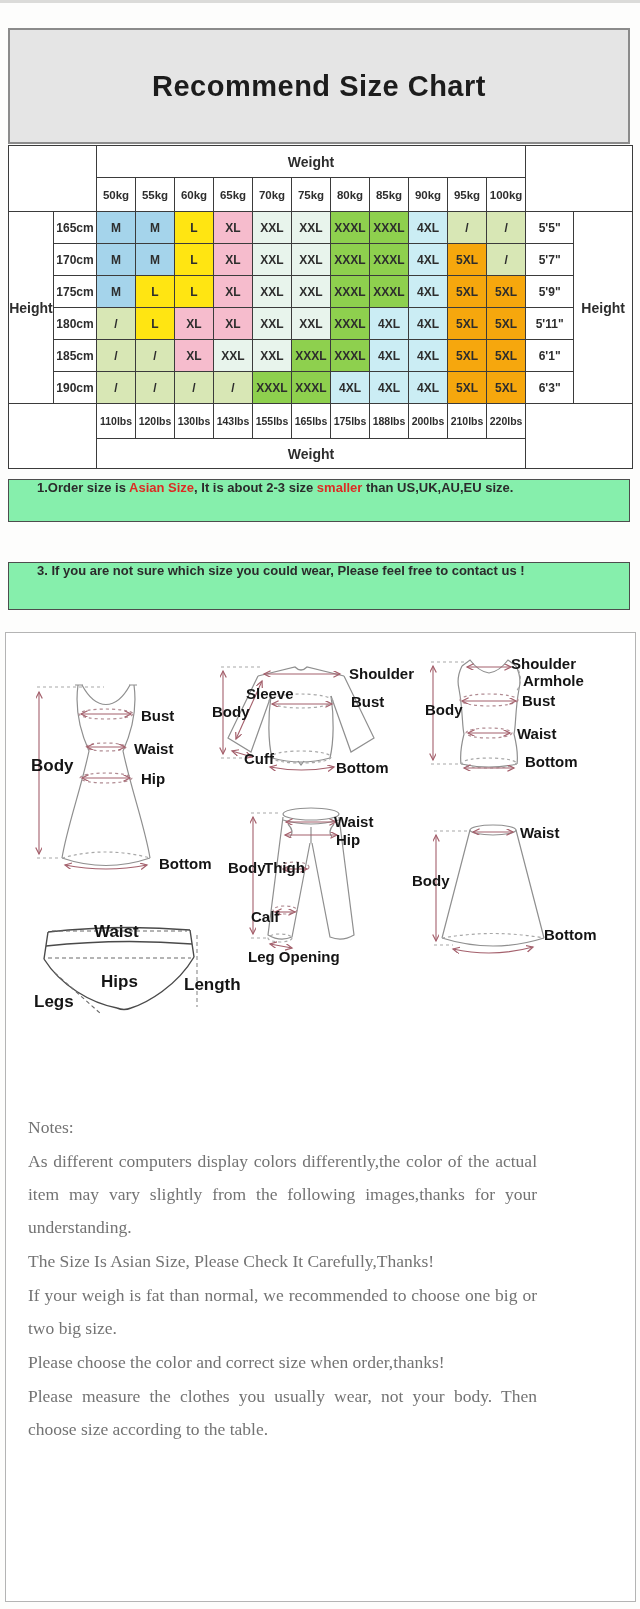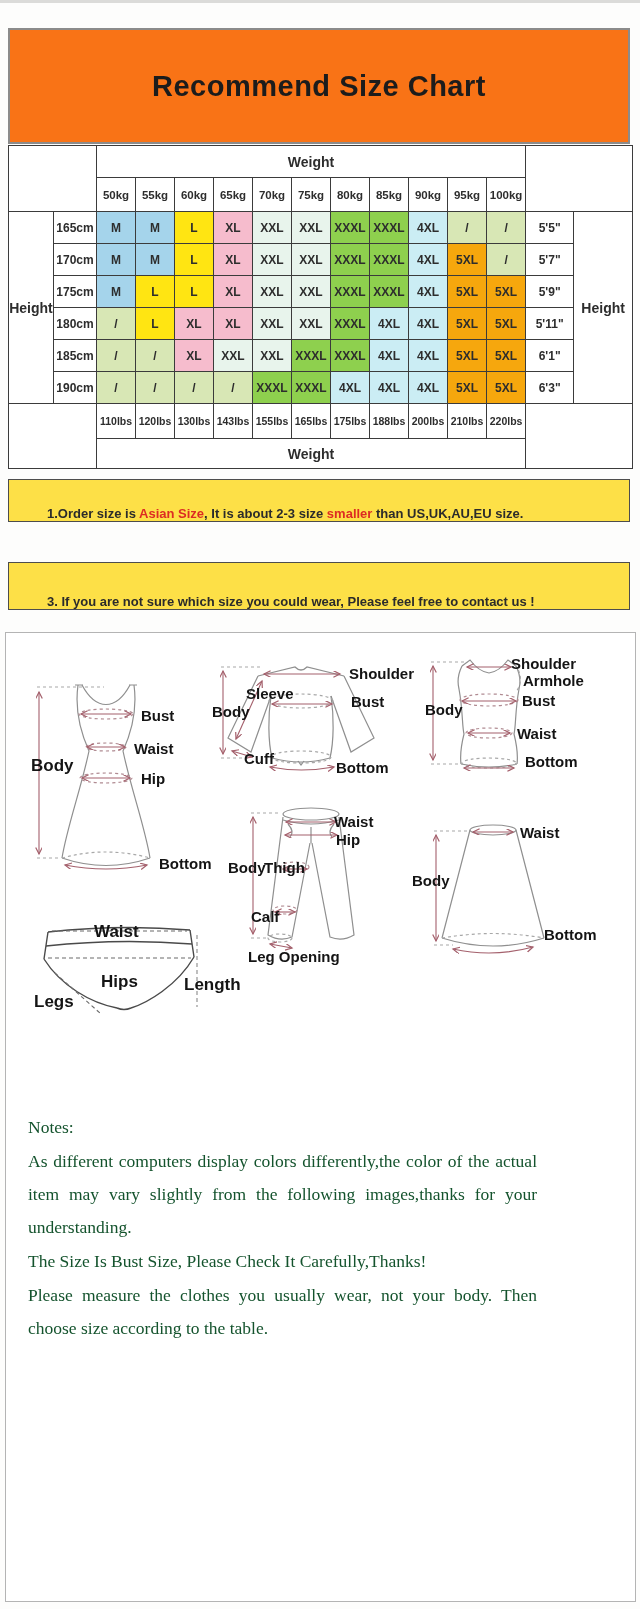--- a/index.html
+++ b/index.html
@@ -1,46 +1,46 @@
 <!DOCTYPE html>
 <html><head>
 <meta charset="utf-8">
 <style>
   html,body{margin:0;padding:0;background:#fff;}
   .page{position:relative;width:640px;height:1609px;background:#fdfdfc;font-family:"Liberation Sans",sans-serif;overflow:hidden;}
   .topstrip{position:absolute;top:0;left:0;width:640px;height:3px;background:#dbdbd9;}
 
   
-  .title-box{position:absolute;left:8px;top:28px;width:618px;height:112px;background:#f97316;border:2px solid #8b8b8b;display:flex;align-items:center;justify-content:center;}
+  .title-box{position:absolute;left:8px;top:28px;width:618px;height:112px;background:#e5e5e5;border:2px solid #8b8b8b;display:flex;align-items:center;justify-content:center;}
   .title-box h1{margin:0;font-size:29px;font-weight:bold;color:#1c1c1c;letter-spacing:.5px;}
 
   
   table.size{position:absolute;left:8px;top:145px;width:624px;border-collapse:collapse;table-layout:fixed;}
   table.size td{border:1px solid #3b3b3b;text-align:center;vertical-align:middle;padding:0;background:#fff;color:#2d2d2d;font-weight:bold;overflow:hidden;}
   .r33{height:32px}.r34{height:34px}.r32{height:32px}.r35{height:35px}.r30{height:30px}
   td.hdr{font-size:14px;}
   td.kg{font-size:11.5px;}
   td.lbs{font-size:10.5px;margin-left:38px;}
   td.hlab{font-size:14px;}
   td.hcm{font-size:12px;}
   td.hft{font-size:12px;}
   td.sz{font-size:12px;color:#333;}
 
   
-  .onote{position:absolute;left:8px;width:622px;background:#fde047;border:1px solid #4d4d4d;box-sizing:border-box;display:flex;align-items:flex-end;font-size:13px;font-weight:bold;color:#2b2b2b;padding-left:38px;}
+  .onote{position:absolute;left:8px;width:622px;background:#86efac;border:1px solid #4d4d4d;box-sizing:border-box;display:flex;align-items:flex-start;font-size:13px;font-weight:bold;color:#2b2b2b;padding-left:28px;}
   .red{color:#dd2b23;}
 
   
   .lower-box{position:absolute;left:5px;top:632px;width:629px;height:968px;border:1px solid #b4b4b4;background:#fff;}
   .diag{position:absolute;left:0;top:0;}
   .lbl{position:absolute;font-size:15px;font-weight:bold;color:#141414;white-space:nowrap;line-height:1;}
   .lbl-lg{font-size:17px;}
 
   
-  .bottom-notes{position:absolute;left:22px;top:478px;width:509px;font-family:"Liberation Serif",serif;font-size:17.5px;color:#14532d;text-align:justify;}
+  .bottom-notes{position:absolute;left:22px;top:478px;width:509px;font-family:"Liberation Serif",serif;font-size:17.5px;color:#737373;text-align:justify;}
   .bottom-notes p{margin:0 0 1px 0;line-height:33px;}
 </style>
 </head>
 <body>
 
 <div class="page">
   <div class="topstrip"></div>
 
   <div class="title-box">
     <h1>Recommend Size Chart</h1>
@@ -350,17 +350,19 @@
     <span class="lbl lbl-lg" style="left:28px;top:360px;">Legs</span>
     <span class="lbl lbl-lg" style="left:178px;top:343px;">Length</span>
 
     <span class="lbl" style="left:514px;top:192px;">Waist</span>
     <span class="lbl" style="left:406px;top:240px;">Body</span>
     <span class="lbl" style="left:538px;top:294px;">Bottom</span>
 
     <div class="bottom-notes">
       <p>Notes:</p>
       <p>As different computers display colors differently,the color of the actual item may vary slightly from the following images,thanks for your understanding.</p>
-      <p>The Size Is Bust Size, Please Check It Carefully,Thanks!</p>
+      <p>The Size Is Asian Size, Please Check It Carefully,Thanks!</p>
+      <p>If your weigh is fat than normal, we recommended to choose one big or two big size.</p>
+      <p>Please choose the color and correct size when order,thanks!</p>
       <p>Please measure the clothes you usually wear, not your body. Then choose size according to the table.</p>
     </div>
   </div>
 </div>
 
 </body></html>

